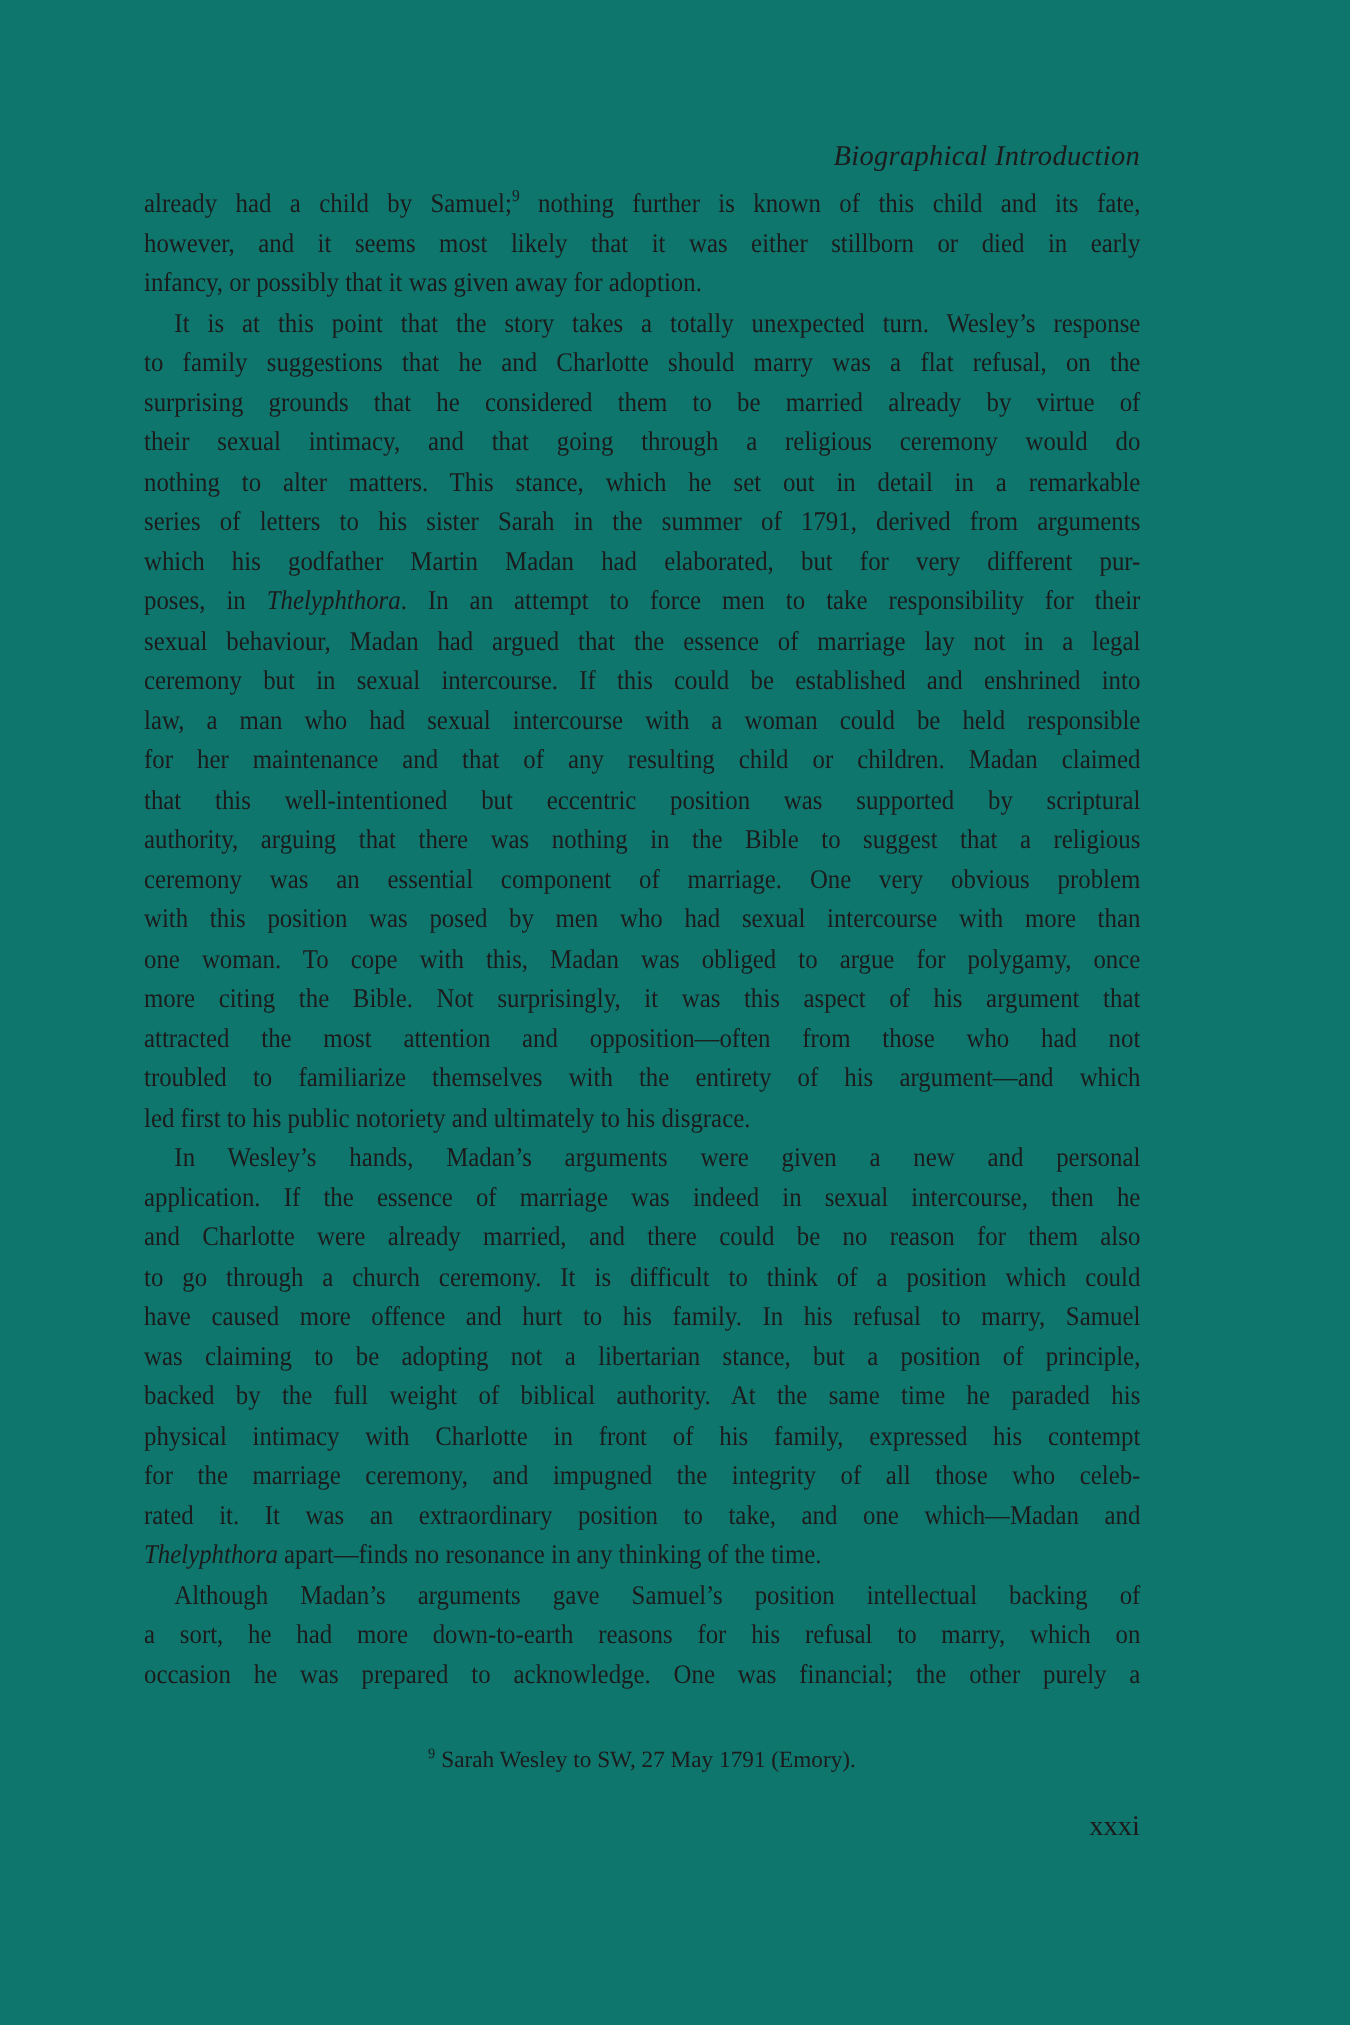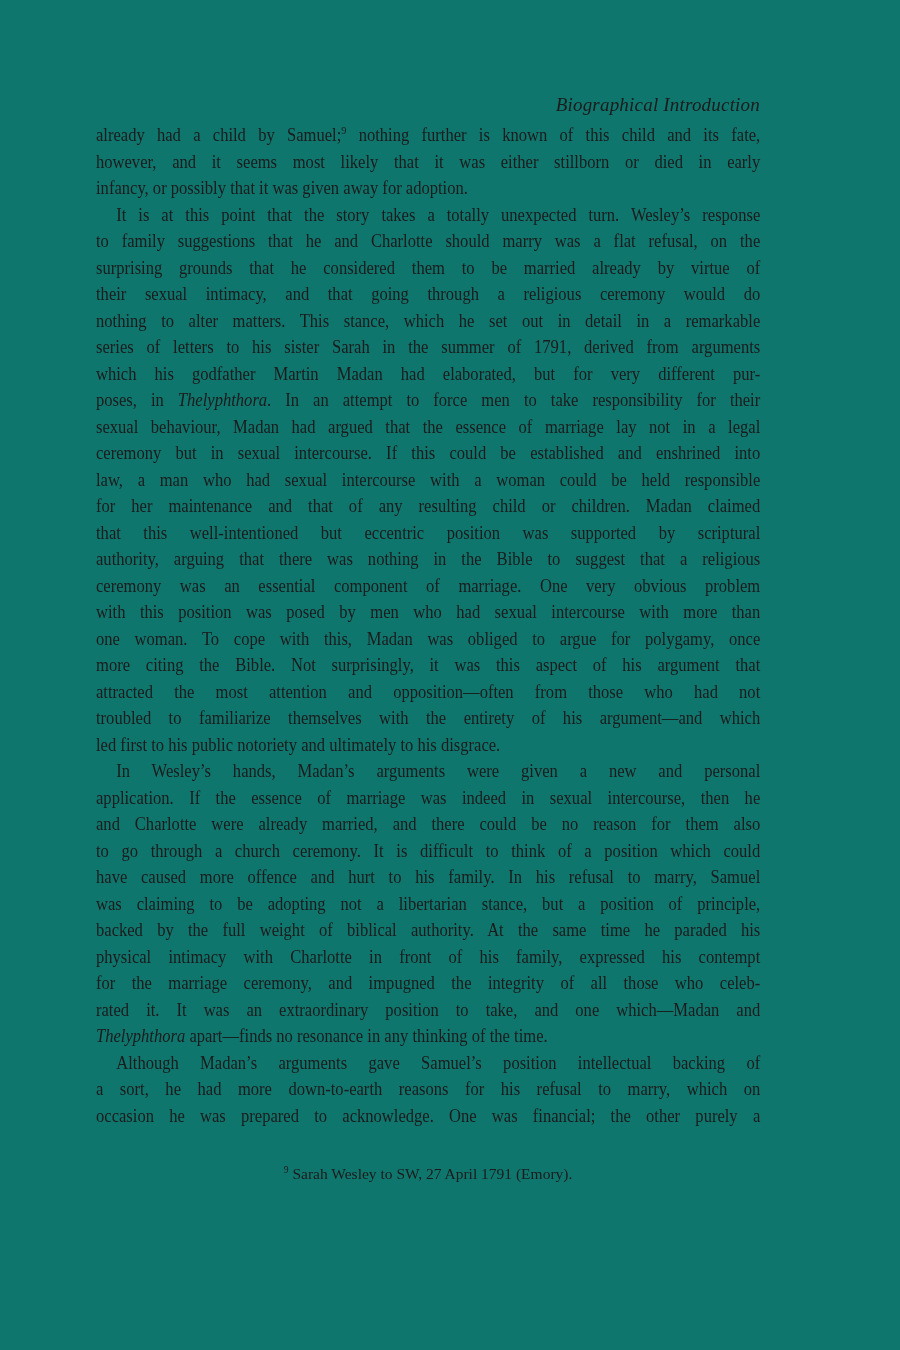--- a/index.html
+++ b/index.html
@@ -118,17 +118,18 @@
         <div class="line lastline"><i>Thelyphthora</i> apart—finds no resonance in any thinking of the time.</div>
       </div>
       <div class="para">
         <div class="line indent">Although Madan’s arguments gave Samuel’s position intellectual backing of</div>
         <div class="line">a sort, he had more down-to-earth reasons for his refusal to marry, which on</div>
         <div class="line">occasion he was prepared to acknowledge. One was financial; the other purely a</div>
       </div>
     </div>
 
   <div class="footnote">
-    <sup>9</sup><span>Sarah Wesley to SW, 27 April 1791 (Emory).</span>
+    <sup>9</sup><span>Sarah Wesley to SW, 27 May 1791 (Emory).</span>
   </div>
 
+  <div class="folio">xxxi</div>
 
 </div>
 
 </body></html>

